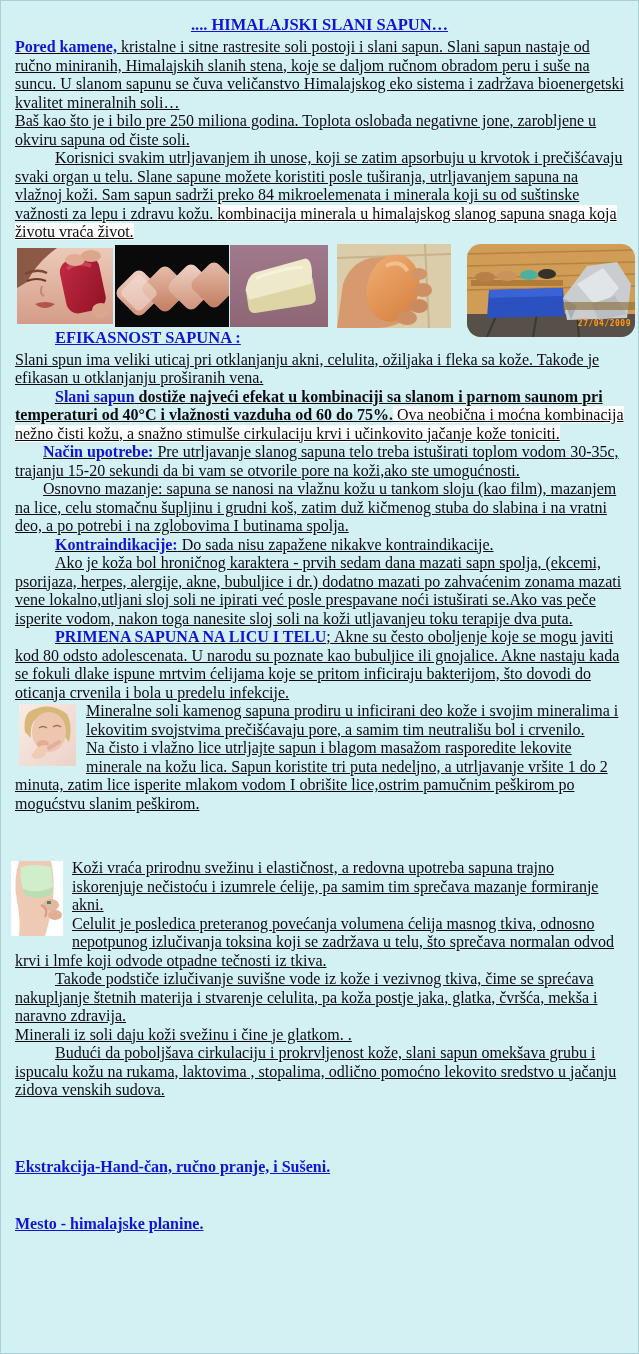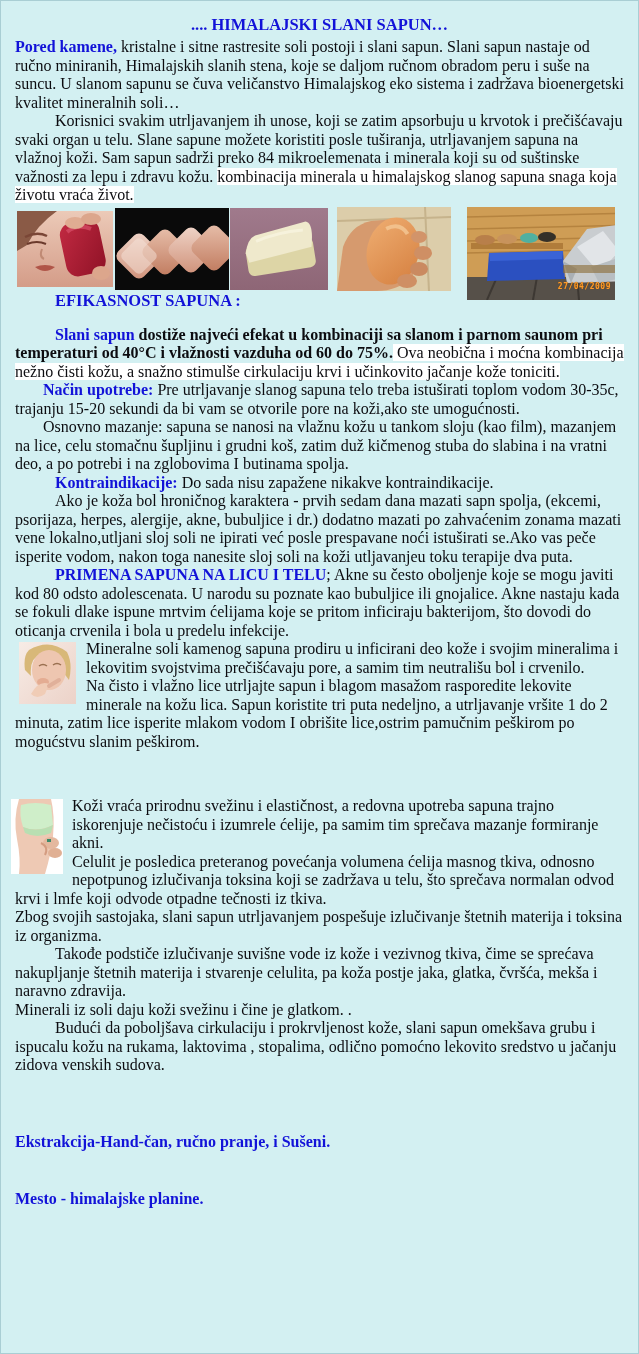--- a/index.html
+++ b/index.html
@@ -7,67 +7,68 @@
     position:relative;
     width:639px;height:1354px;
     box-sizing:border-box;
     background:#d3f0f2;
     border:1px solid #a9ced4;
     padding:14px 14px 0 14px;
     font-family:"Liberation Serif","DejaVu Serif",serif;
     font-size:16px;line-height:18.5px;color:#0c0c10;
     overflow:hidden;
   }
-  p{margin:0;}
+  p{margin:0;text-decoration:underline;}
   .title{
     font-weight:bold;color:#1212d8;text-align:center;
     font-size:16.5px;line-height:20px;margin:0 0 3px 0;
   }
   .lead{color:#1212d8;font-weight:bold;margin-top:17px;}
   .b{font-weight:bold;}
   .hl{background:#ffffff;}
   .ind{text-indent:40px;}
   .ind2{text-indent:28px;}
   .gallery{position:relative;height:95px;margin-top:2px;}
   .gimg{position:absolute;overflow:hidden;}
   .gimg svg{display:block;}
   .g1{left:2px;top:4px;width:96px;height:76px;}
   .g2{left:100px;top:1px;width:114px;height:82px;}
   .g3{left:215px;top:1px;width:98px;height:82px;}
   .g4{left:322px;top:0;width:114px;height:84px;}
-  .g5{left:452px;top:0;width:148px;height:93px;}
+  .g5{left:452px;top:0;width:168px;height:93px;border-radius:14px;}
   .stamp{
     position:absolute;right:4px;bottom:3px;
     font-family:"DejaVu Sans Mono",monospace;
     font-size:8px;font-weight:bold;color:#ff9a2a;
     text-shadow:0 0 1px #7a4a00;letter-spacing:0.5px;
   }
   .efh{
     color:#1212d8;font-weight:bold;font-size:16.5px;
-    margin:-10px 0 16px 40px;line-height:18px;
+    margin:-10px 0 4px 40px;line-height:18px;
   }
   .float-img{float:left;overflow:hidden;}
   .fimg1{width:57px;height:62px;margin:2px 10px 2px 4px;}
   .fimg2{width:52px;height:75px;margin:2px 9px 2px -4px;}
   .sec::after{content:"";display:block;clear:both;}
   .gap{height:46px;}
   .specs{
     margin-top:19px;color:#1212d8;font-weight:bold;
     line-height:19px;white-space:pre-wrap;
   }
 </style>
 </head>
 <body>
 
 <div class="page">
 
   <p class="title">.... HIMALAJSKI SLANI SAPUN…</p>
 
   <p><span class="lead"> Pored kamene,</span><span> kristalne i sitne rastresite soli postoji i slani sapun. Slani sapun nastaje od ručno miniranih, Himalajskih slanih stena, koje se daljom ručnom obradom peru i suše na suncu. U slanom sapunu se čuva veličanstvo Himalajskog eko sistema i zadržava bioenergetski kvalitet mineralnih soli…</span></p>
 
+  <p>Baš kao što je i bilo pre 250 miliona godina. Toplota oslobađa negativne jone, zarobljene u okviru sapuna od čiste soli.</p>
 
   <p class="ind"><span>Korisnici svakim utrljavanjem ih unose, koji se zatim apsorbuju u krvotok i prečišćavaju svaki organ u telu. Slane sapune možete koristiti posle tuširanja, utrljavanjem sapuna na vlažnoj koži. Sam sapun sadrži preko 84 mikroelemenata i minerala koji su od suštinske važnosti za lepu i zdravu kožu. </span><span class="hl"> kombinacija minerala u himalajskog slanog sapuna snaga koja životu vraća život.</span></p>
 
   <div class="gallery">
 
     <div class="gimg g1">
       <svg width="96" height="76" viewBox="0 0 96 76">
         <defs>
           <linearGradient id="skin1" x1="0" y1="0" x2="0" y2="1">
             <stop offset="0" stop-color="#eccab8"></stop>
@@ -191,20 +192,21 @@
         <path d="M96,54 L110,62 L104,76 Z" fill="#aab0b5"></path>
         <path d="M124,60 L148,52 L160,70 L132,76 Z" fill="#b8bec2"></path>
         <rect x="96" y="58" width="74" height="8" fill="#8a6a33" opacity="0.6"></rect>
       </svg>
       <span class="stamp">27/04/2009</span>
     </div>
   </div>
 
   <p class="efh">EFIKASNOST SAPUNA :</p>
 
+  <p>Slani spun ima veliki uticaj pri otklanjanju akni, celulita, ožiljaka i fleka sa kože. Takođe je efikasan u otklanjanju proširanih vena.</p>
 
   <p class="ind"><span class="lead">Slani sapun</span><span class="b"> dostiže najveći efekat u kombinaciji sa slanom i parnom saunom pri temperaturi od 40°C i vlažnosti vazduha od 60 do 75%.</span><span class="hl"> Ova neobična i moćna kombinacija nežno čisti kožu, a snažno stimulše cirkulaciju krvi i učinkovito jačanje kože toniciti.</span></p>
 
   <p class="ind2"><span class="lead">Način upotrebe:</span><span> Pre utrljavanje slanog sapuna telo treba istuširati toplom vodom 30-35c, trajanju 15-20 sekundi da bi vam se otvorile pore na koži,ako ste umogućnosti.</span></p>
 
   <p class="ind2">Osnovno mazanje: sapuna se nanosi na vlažnu kožu u tankom sloju (kao film), mazanjem na lice, celu stomačnu šupljinu i grudni koš, zatim duž kičmenog stuba do slabina i na vratni deo, a po potrebi i na zglobovima I butinama spolja.</p>
 
   <p class="ind"><span class="lead">Kontraindikacije:</span><span> Do sada nisu zapažene nikakve kontraindikacije.</span></p>
 
   <p class="ind">Ako je koža bol hroničnog karaktera - prvih sedam dana mazati sapn spolja, (ekcemi, psorijaza, herpes, alergije, akne, bubuljice i dr.) dodatno mazati po zahvaćenim zonama mazati vene lokalno,utljani sloj soli ne ipirati već posle prespavane noći istuširati se.Ako vas peče isperite vodom, nakon toga nanesite sloj soli na koži utljavanjeu toku terapije dva puta.</p>
@@ -246,21 +248,20 @@
         <ellipse cx="40" cy="44" rx="8" ry="6" fill="#e4b89e"></ellipse>
         <ellipse cx="44" cy="54" rx="7" ry="5" fill="#e0b094"></ellipse>
         <path d="M30,44 Q38,48 34,56" stroke="#d49c80" stroke-width="2" fill="none"></path>
         <rect x="36" y="40" width="4" height="3" fill="#3a8a6a"></rect>
       </svg>
     </div>
     <p>Koži vraća prirodnu svežinu i elastičnost, a redovna upotreba sapuna trajno iskorenjuje nečistoću i izumrele ćelije, pa samim tim sprečava mazanje formiranje akni.</p>
     <p>Celulit je posledica preteranog povećanja volumena ćelija masnog tkiva, odnosno nepotpunog izlučivanja toksina koji se zadržava u telu, što sprečava normalan odvod krvi i lmfe koji odvode otpadne tečnosti iz tkiva.</p>
   </div>
 
-  <p>Zbog svojih sastojaka, slani sapun utrljavanjem pospešuje izlučivanje štetnih materija i toksina iz organizma.</p>
   <p class="ind">Takođe podstiče izlučivanje suvišne vode iz kože i vezivnog tkiva, čime se sprećava nakupljanje štetnih materija i stvarenje celulita, pa koža postje jaka, glatka, čvršća, mekša i naravno zdravija.</p>
   <p>Minerali iz soli daju koži svežinu i čine je glatkom.  .</p>
   <p class="ind">Budući da poboljšava cirkulaciju i prokrvljenost kože, slani sapun omekšava grubu i ispucalu kožu na rukama, laktovima , stopalima,  odlično pomoćno lekovito sredstvo u jačanju zidova venskih sudova.</p>
 
   <div class="specs">
     <p>Ekstrakcija-Hand-čan, ručno pranje, i Sušeni.</p>
     <p>Mesto - himalajske planine.</p>
     
     
     

